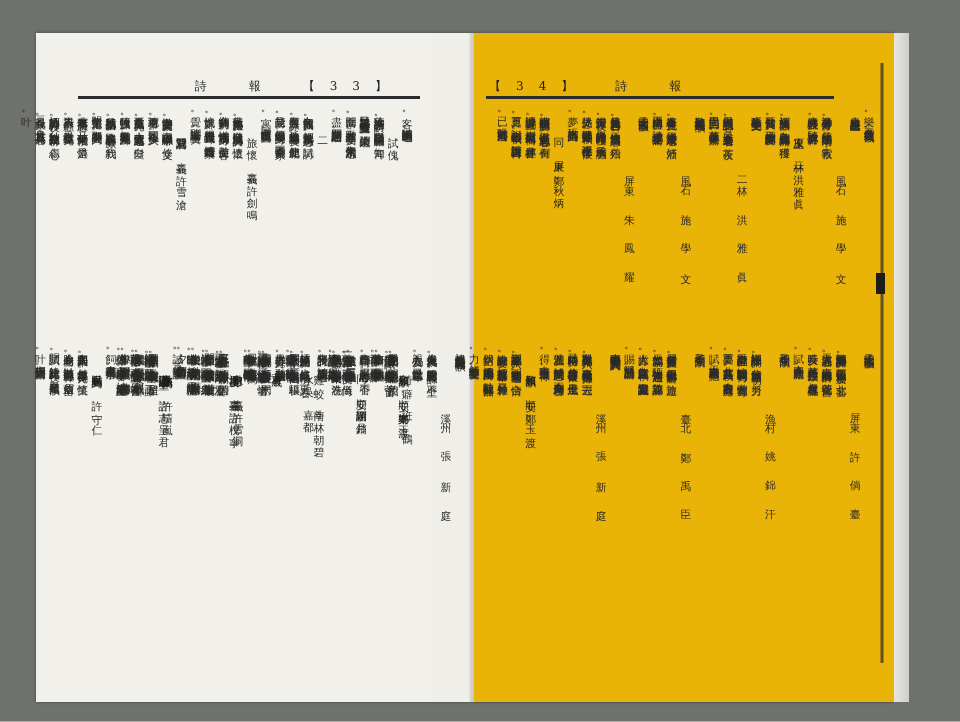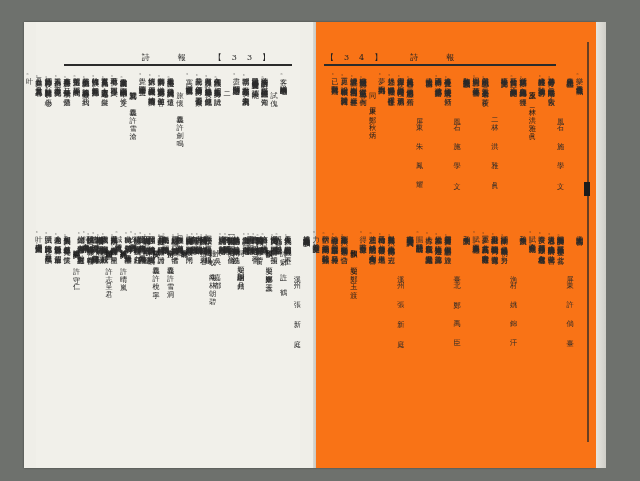--- a/index.html
+++ b/index.html
@@ -1,20 +1,20 @@
 <!DOCTYPE html>
 <html><head>
 <meta charset="utf-8">
 <style>
   html,body{margin:0;padding:0;}
   body{width:640px;height:481px;background:#6e716d;position:relative;overflow:hidden;font-family:"DejaVu Serif",serif;}
   .spread{position:absolute;left:24px;top:22px;width:572px;height:446px;background:#efeee8;box-shadow:0 0 2px rgba(0,0,0,0.4);}
   .page{position:absolute;top:0;height:446px;background:#f1f0ea;}
-  .page.left{left:12px;width:264px;}
-  .page.right{left:292px;width:280px;background:#f97316;}
+  .page.left{left:0;width:264px;}
+  .page.right{left:292px;width:280px;background:#eab308;}
   .gutter{position:absolute;left:289px;top:0;width:6px;height:446px;background:linear-gradient(90deg,#d9d8d2,#c9c8c2 50%,#e3e2dc);}
   .edge{position:absolute;left:572px;top:0;width:10px;height:446px;background:linear-gradient(90deg,#e6e5df,#cfcec8);}
   .edge-line{position:absolute;left:563px;top:20px;width:2px;height:400px;background:#2a2a2a;opacity:.7;}
   .edge-clip{position:absolute;left:560px;top:160px;width:6px;height:14px;background:#1c1c1c;}
   .running-head{position:absolute;top:30px;font-size:8px;color:#222;letter-spacing:10px;white-space:nowrap;}
   .left .running-head{right:20px;}
   .right .running-head{left:10px;}
   .rule{position:absolute;top:42px;height:2px;background:#2b2b2b;}
   .left .rule{left:28px;right:8px;}
   .right .rule{left:8px;right:40px;}

